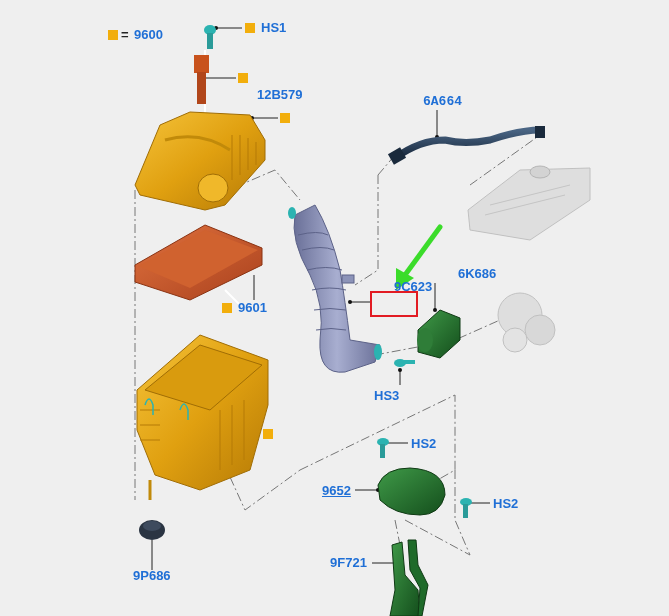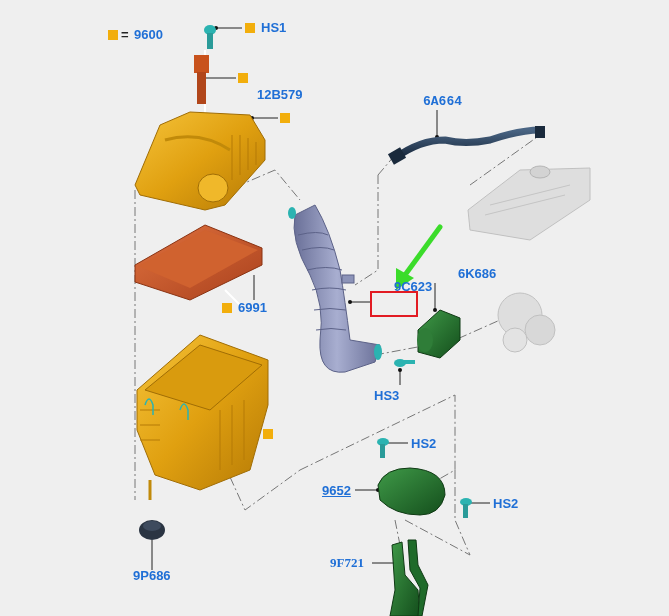--- a/index.html
+++ b/index.html
@@ -243,27 +243,27 @@
 <div class="sq" style="left:280px;top:113px;"></div>
 
 <div class="lbl" style="left:423px;top:94px;font-family:Liberation Mono, monospace;">6A664</div>
 
 <div class="lbl" style="left:418px;top:266px;margin-left:40px;">6K686</div>
 
 <div class="callout-box" style="left:370px;top:291px;width:48px;height:26px;"></div>
 <div class="lbl" style="left:374px;top:279px;margin-left:20px;">9C623</div>
 
 <div class="sq" style="left:222px;top:303px;"></div>
-<div class="lbl" style="left:238px;top:300px;">6991</div>
+<div class="lbl" style="left:238px;top:300px;">9601</div>
 
 <div class="sq" style="left:263px;top:429px;"></div>
 
 <div class="lbl" style="left:374px;top:388px;">HS3</div>
 
 <div class="lbl" style="left:411px;top:436px;">HS2</div>
 
 <div class="lbl" style="left:493px;top:496px;">HS2</div>
 
 <div class="lbl" style="left:322px;top:483px;text-decoration:underline;">9652</div>
 
 <div class="lbl" style="left:133px;top:568px;">9P686</div>
 
-<div class="lbl" style="left:330px;top:555px;font-family:Liberation Serif, serif;">9F721</div>
+<div class="lbl" style="left:330px;top:555px;">9F721</div>
 
 </body></html>

